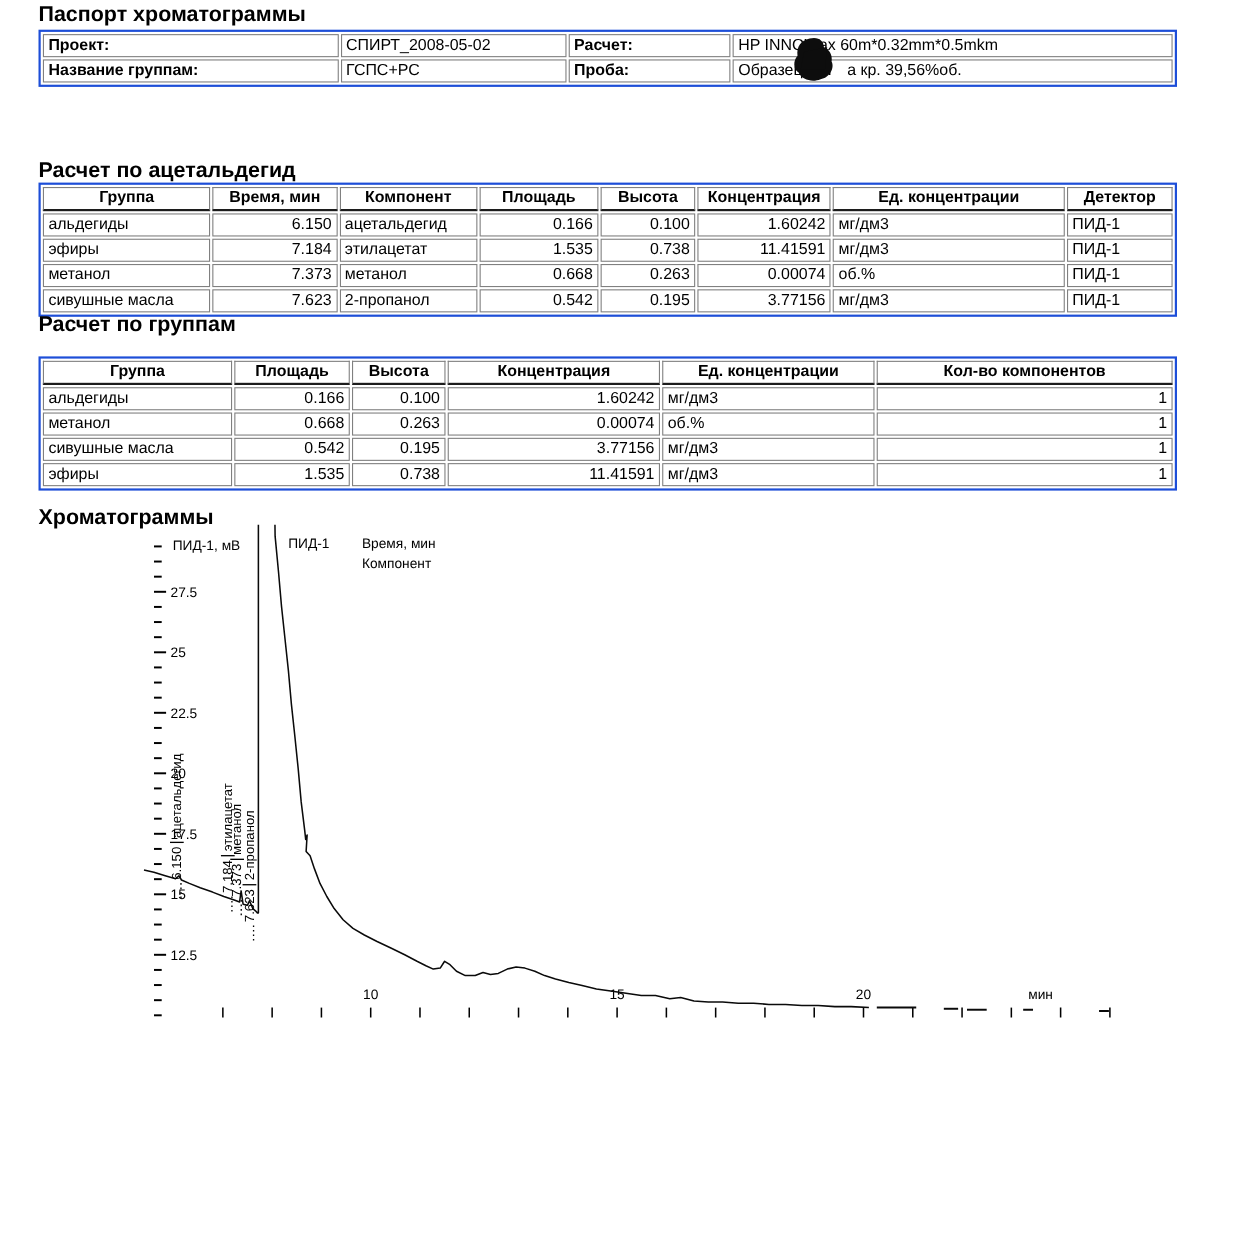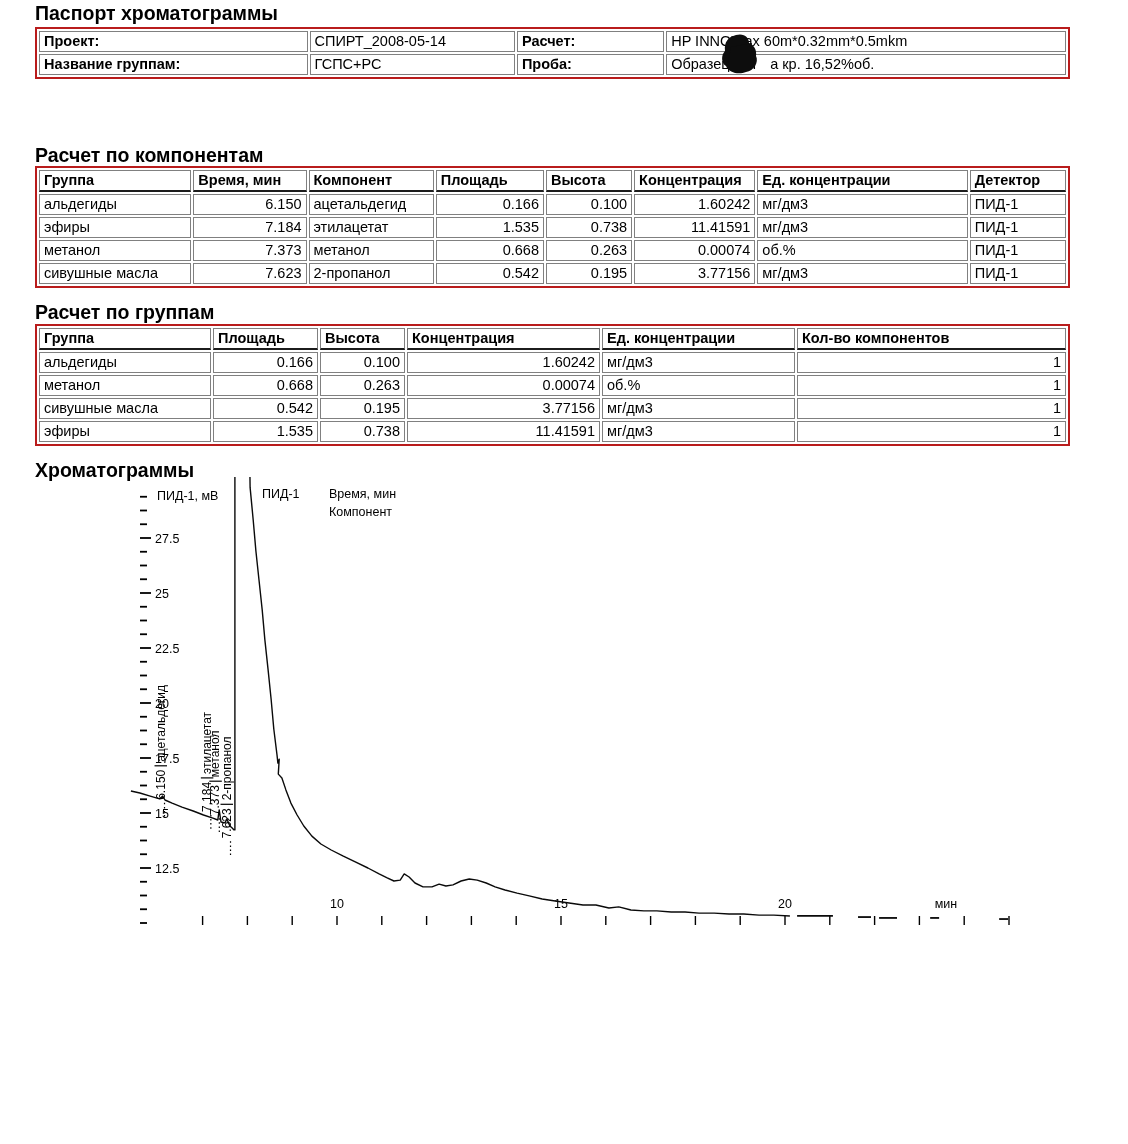--- a/index.html
+++ b/index.html
@@ -1,25 +1,25 @@
 <!DOCTYPE html>
 <html><head>
 <meta charset="utf-8">
 <style>
   html,body{margin:0;padding:0;background:#fff;}
   #page{
     position:relative;width:1128px;height:1144px;background:#ffffff;
     font-family:"Liberation Sans","DejaVu Sans",sans-serif;color:#000;overflow:hidden;
   }
   .sec-title{position:absolute;left:35px;font-size:19.5px;font-weight:bold;white-space:nowrap;}
-  .rpt{border-collapse:separate;border-spacing:2px;background:#fff;border:2px solid #b91c1c;table-layout:fixed;}
+  .rpt{border-collapse:separate;border-spacing:2px;background:#fff;border:2px solid #1d4ed8;table-layout:fixed;}
   .rpt td{border:1px solid #808080;padding:0 4px;height:19px;font-size:14.5px;line-height:19px;
           white-space:nowrap;overflow:hidden;background:#fff;}
   .rpt td.b{font-weight:bold;}
-  .rpt tr.head td{font-weight:bold;border-bottom:2px solid #1c1c1c;}
+  .rpt tr.head td{font-weight:bold;border-bottom:2px solid #1c1c1c;text-align:center;}
   .rpt td.r{text-align:right;}
   .tbl-wrap{position:absolute;left:35px;width:1039px;}
   #redaction{position:absolute;z-index:5;}
   svg text{font-family:"Liberation Sans","DejaVu Sans",sans-serif;}
 </style>
 </head>
 <body>
 
 <div id="page">
 
@@ -29,40 +29,40 @@
     <table class="rpt" id="passport-table" style="width:1035px;">
       <colgroup>
         <col style="width:268px">
           <col style="width:205px">
           <col style="width:147px">
           <col style="width:399px">
       </colgroup>
       <tbody>
           <tr>
             <td class="b">Проект:</td>
-            <td>СПИРТ_2008-05-14</td>
+            <td>СПИРТ_2008-05-02</td>
             <td class="b">Расчет:</td>
             <td>HP INNOWax 60m*0.32mm*0.5mkm</td>
           </tr>
           <tr>
             <td class="b">Название группам:</td>
             <td>ГСПС+РС</td>
             <td class="b">Проба:</td>
-            <td><span>Образец 1 П</span><span style="display: inline-block; width: 14px;"></span><span>а кр. 16,52%об.</span></td>
+            <td><span>Образец 1 П</span><span style="display: inline-block; width: 14px;"></span><span>а кр. 39,56%об.</span></td>
           </tr>
         </tbody>
     </table>
   </div>
 
   <svg id="redaction" width="48" height="44" style="left:716px;top:33px;" viewBox="0 0 48 44">
     <path fill="#0d0d0d" d="M20,2 C28,0 33,4 33,10 C38,12 41,17 40,23 C43,29 38,38 30,39 C23,42 13,40 10,33 C5,30 5,22 9,18 C8,9 12,4 20,2 Z"></path>
     <path fill="#0d0d0d" d="M15,14 L36,10 L34,30 L12,30 Z"></path>
   </svg>
 
-  <div class="sec-title" style="top:144px;">Расчет по компонентам</div>
+  <div class="sec-title" style="top:144px;">Расчет по ацетальдегид</div>
 
   <div class="tbl-wrap" style="top:166px;">
     <table class="rpt" id="components-table" style="width:1035px;">
       <colgroup>
         <col style="width:152px">
           <col style="width:113px">
           <col style="width:125px">
           <col style="width:108px">
         <col style="width:86px">
           <col style="width:121px">
@@ -117,21 +117,21 @@
             <td class="r">0.542</td>
             <td class="r">0.195</td>
             <td class="r">3.77156</td>
             <td>мг/дм3</td>
             <td>ПИД-1</td>
           </tr>
         </tbody>
     </table>
   </div>
 
-  <div class="sec-title" style="top:301px;">Расчет по группам</div>
+  <div class="sec-title" style="top:284px;">Расчет по группам</div>
 
   <div class="tbl-wrap" style="top:324px;">
     <table class="rpt" id="groups-table" style="width:1035px;">
       <colgroup>
         <col style="width:172px">
           <col style="width:105px">
           <col style="width:85px">
         <col style="width:193px">
           <col style="width:193px">
           <col style="width:269px">

